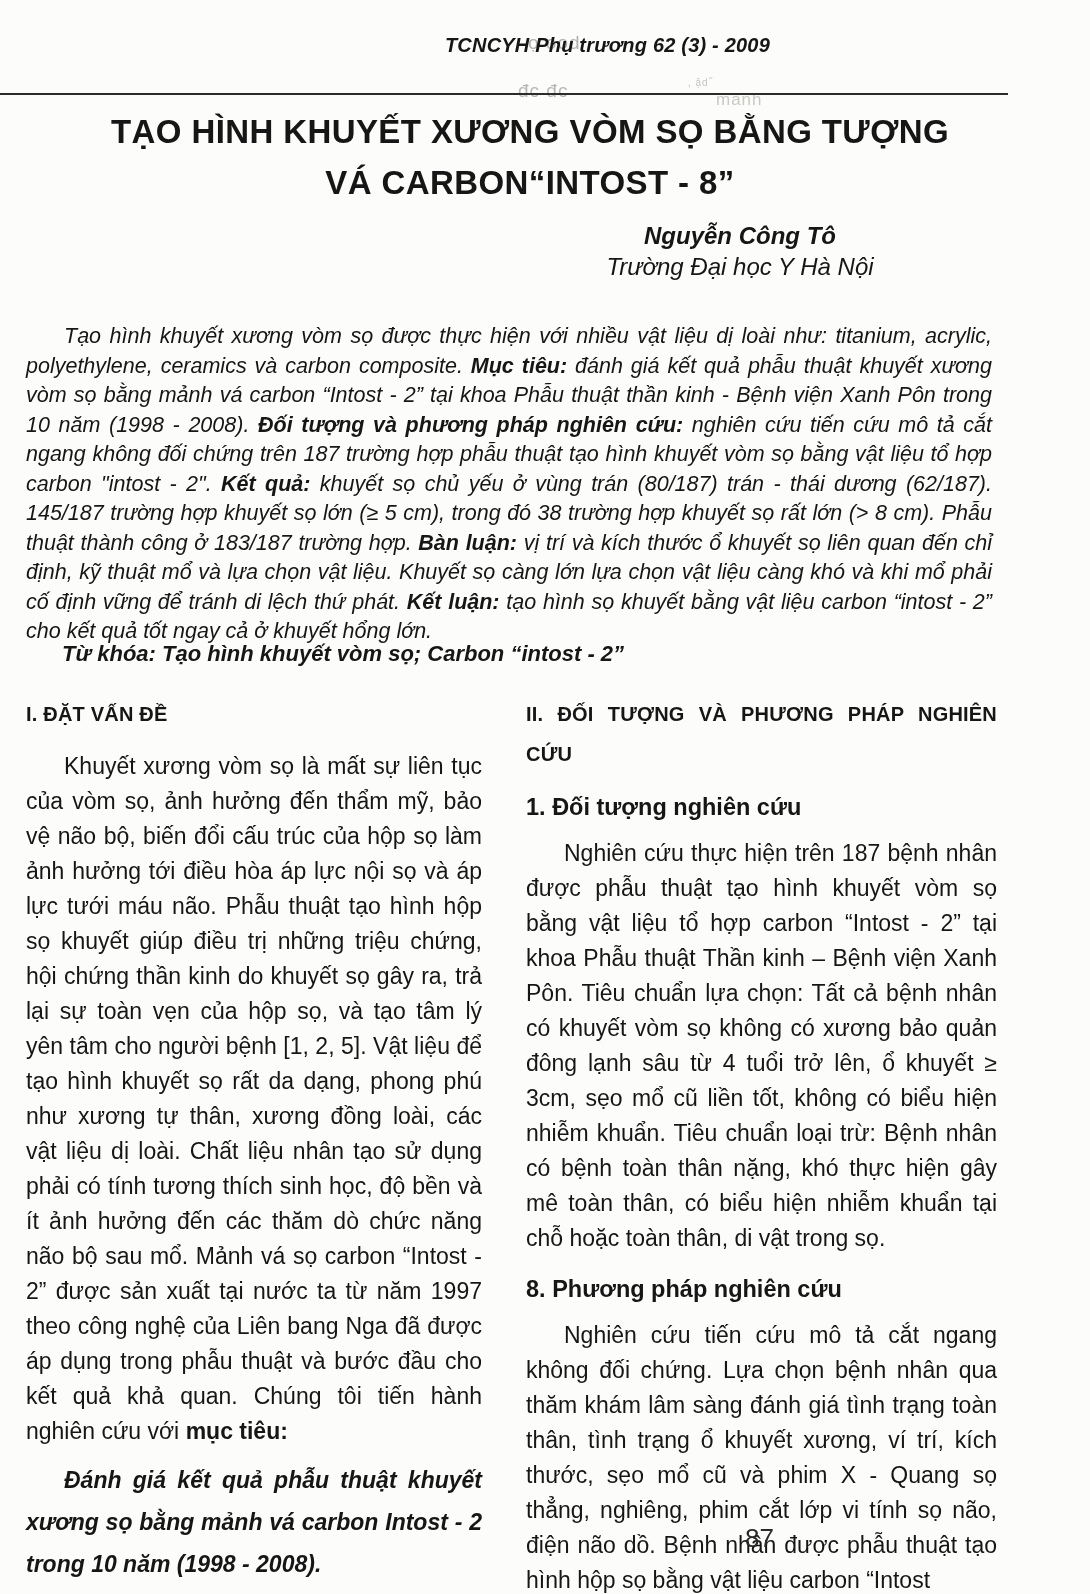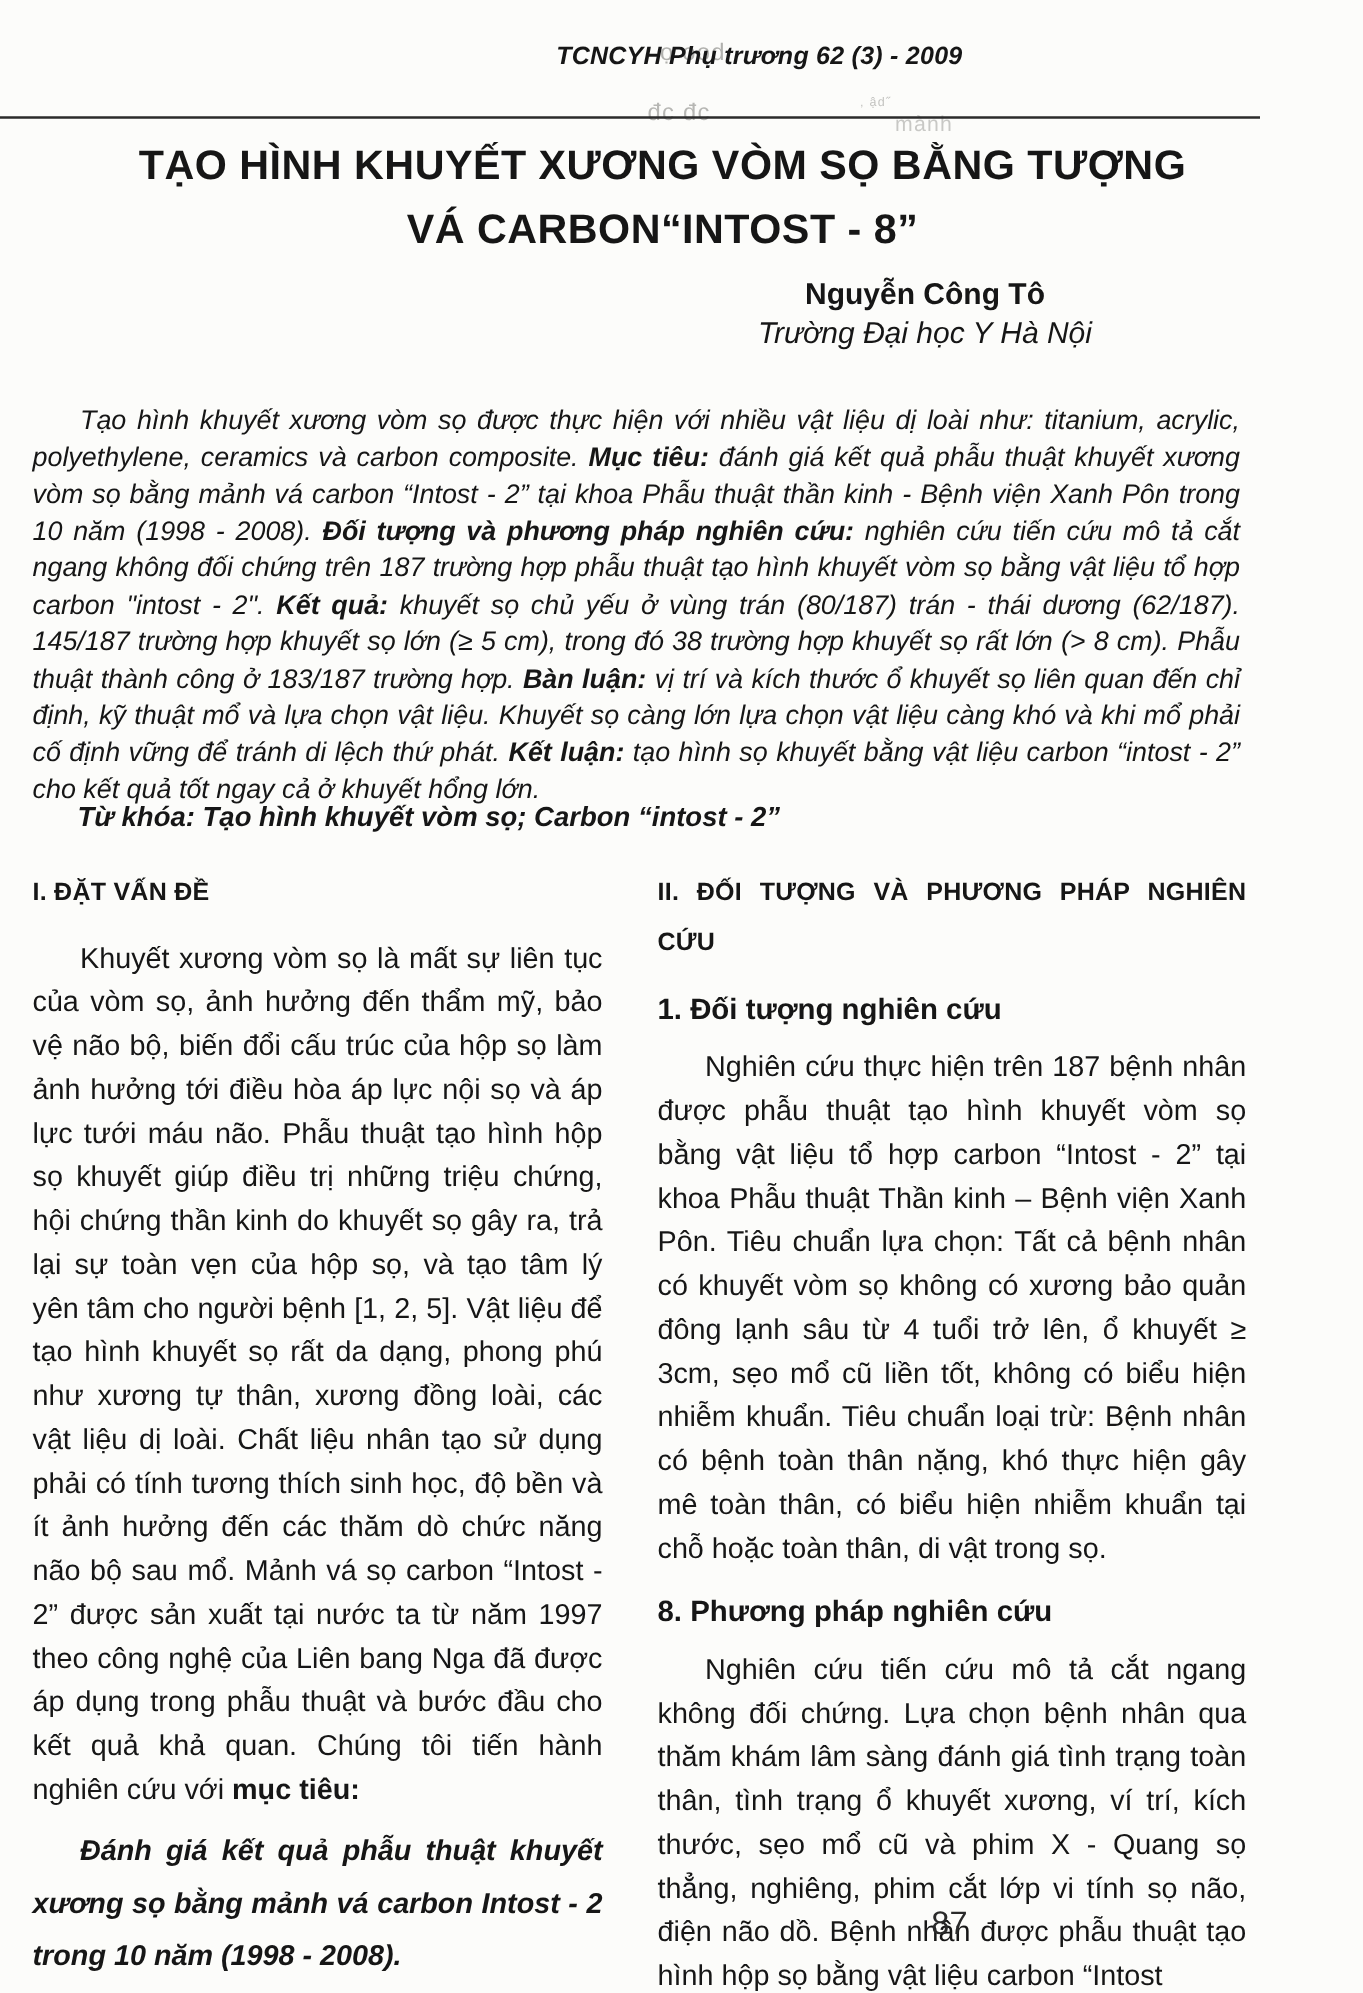--- a/index.html
+++ b/index.html
@@ -31,21 +31,21 @@
     margin: 0; text-align: center;
     font-size: 33px; line-height: 51px; font-weight: 700;
     letter-spacing: .4px;
   }
   .title span { display: block; }
 
   .authorblock {
     position: absolute; top: 220px; left: 545px; width: 390px;
     text-align: center; font-size: 24px; line-height: 31px;
   }
-  .author { font-weight: 700; }
+  .author { font-weight: 700; font-style: italic; }
   .affil { font-style: italic; }
 
   .abstract {
     position: absolute; top: 322px; left: 26px; width: 966px;
     margin: 0;
     font-size: 21.5px; line-height: 29.5px;
     font-style: italic; text-align: justify; text-indent: 38px;
   }
   .seg-b { font-weight: 700; }
 

